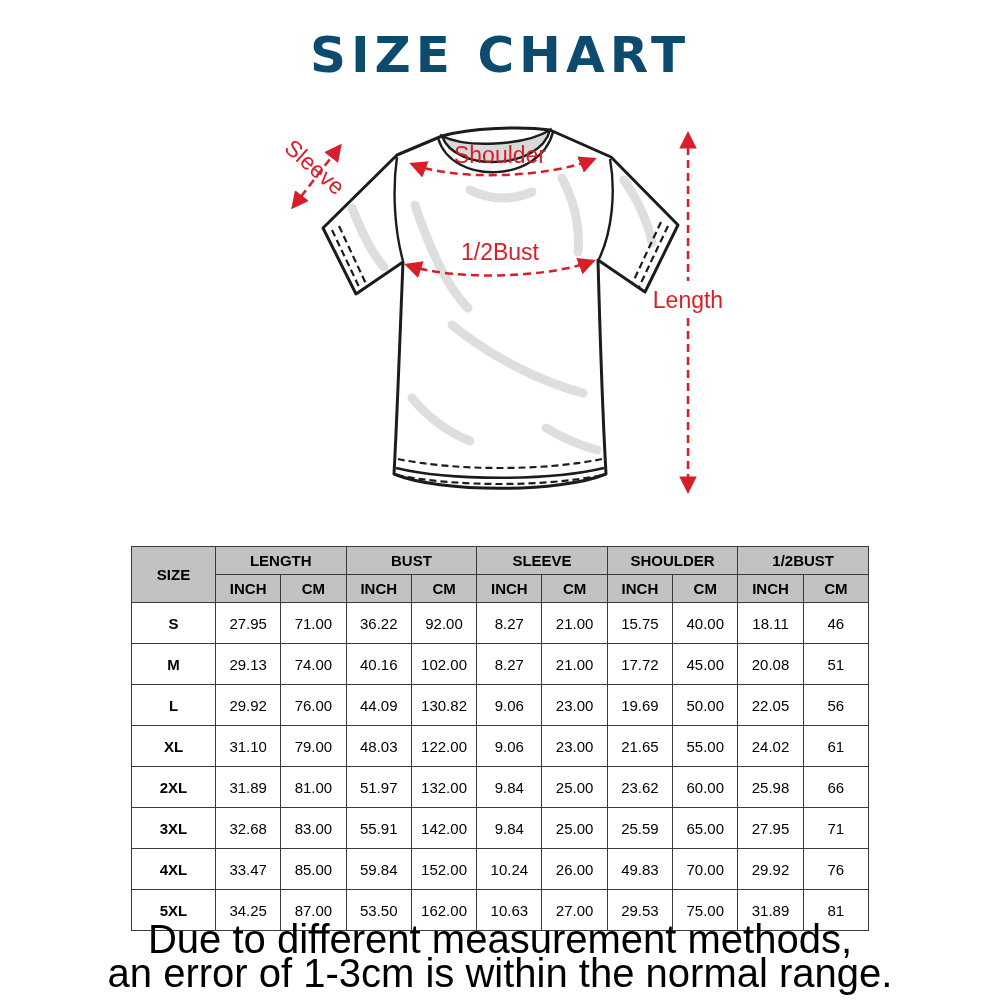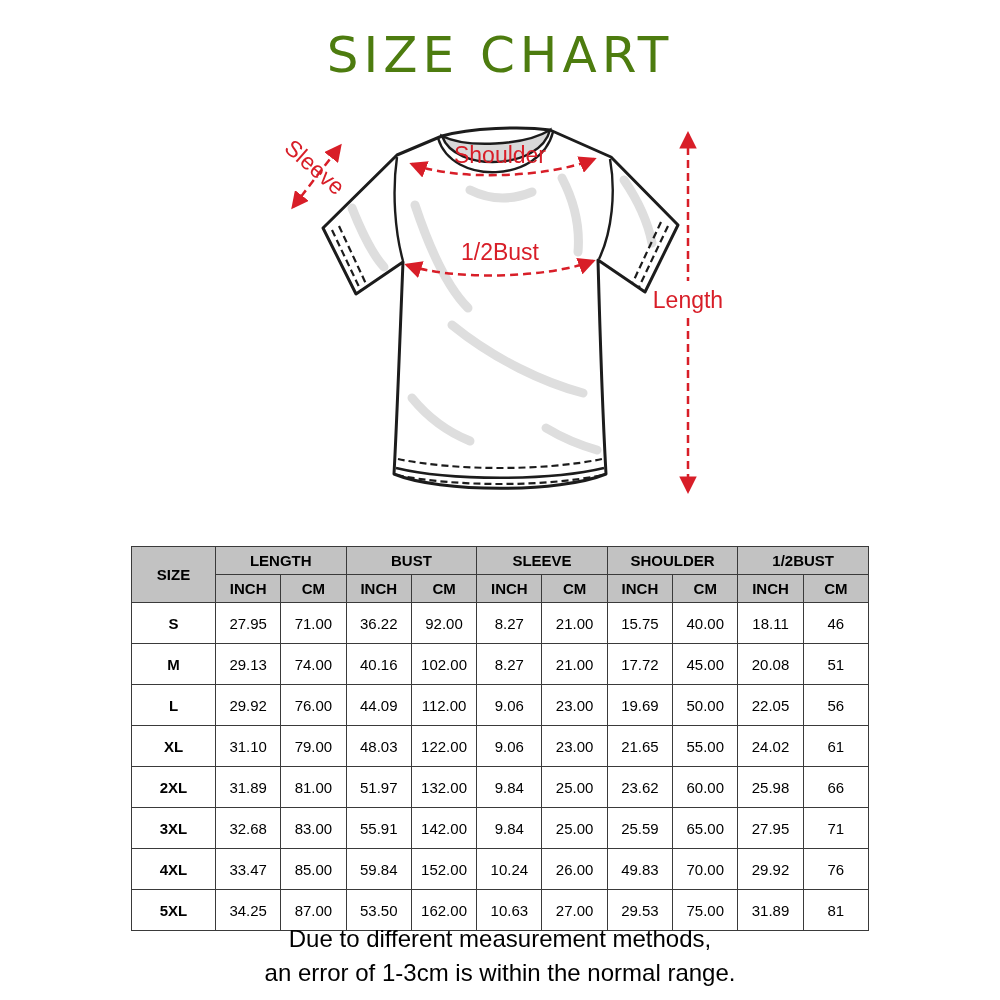--- a/index.html
+++ b/index.html
@@ -9,24 +9,24 @@
     width: 1000px; height: 1000px;
     background: #ffffff;
     font-family: "Liberation Sans", sans-serif;
     position: relative;
     overflow: hidden;
   }
   .page-title {
     position: absolute; top: 26px; left: 0; width: 1000px;
     text-align: center;
     font-family: "DejaVu Sans", "Liberation Sans", sans-serif;
-    font-weight: normal;
+    font-weight: bold;
     font-size: 50px;
     letter-spacing: 5px;
-    color: #4d7c0f;
+    color: #0c4a6e;
     margin: 0;
   }
   .diagram {
     position: absolute; top: 0; left: 0;
   }
   .outline { fill: #ffffff; stroke: #1c1c1c; stroke-width: 3; stroke-linejoin: round; }
   .seam { fill: none; stroke: #1c1c1c; stroke-width: 2.4; }
   .collar-fill { fill: #d9d9d9; stroke: #1c1c1c; stroke-width: 2.4; }
   .stitch path { fill: none; stroke: #1c1c1c; stroke-width: 2.2; stroke-dasharray: 7 4; }
   .wrinkle path { fill: none; stroke: #dedede; stroke-width: 9; stroke-linecap: round; }
@@ -60,21 +60,21 @@
   }
   .size-table thead tr:first-child th { font-size: 15px; }
   .size-table thead tr:last-child th { font-size: 15px; }
   .size-table thead th:first-child { width: 84px; font-size: 16px; }
   .size-table tbody tr { height: 41px; }
   .size-table tbody th { font-weight: bold; background: #ffffff; }
   .size-table tbody td { font-weight: normal; }
   .footer-note {
     position: absolute; top: 922px; left: 0; width: 1000px;
     text-align: center;
-    font-size: 24px;
+    font-size: 40px;
     line-height: 34px;
     color: #000000;
   }
 </style>
 </head>
 <body>
 
 <h1 class="page-title">SIZE CHART</h1>
 
 <svg class="diagram" width="1000" height="515" viewBox="0 0 1000 515">
@@ -196,21 +196,21 @@
           <td>17.72</td>
           <td>45.00</td>
           <td>20.08</td>
           <td>51</td>
         </tr>
         <tr>
           <th>L</th>
           <td>29.92</td>
           <td>76.00</td>
           <td>44.09</td>
-          <td>112.00</td>
+          <td>130.82</td>
           <td>9.06</td>
           <td>23.00</td>
           <td>19.69</td>
           <td>50.00</td>
           <td>22.05</td>
           <td>56</td>
         </tr>
         <tr>
           <th>XL</th>
           <td>31.10</td>

